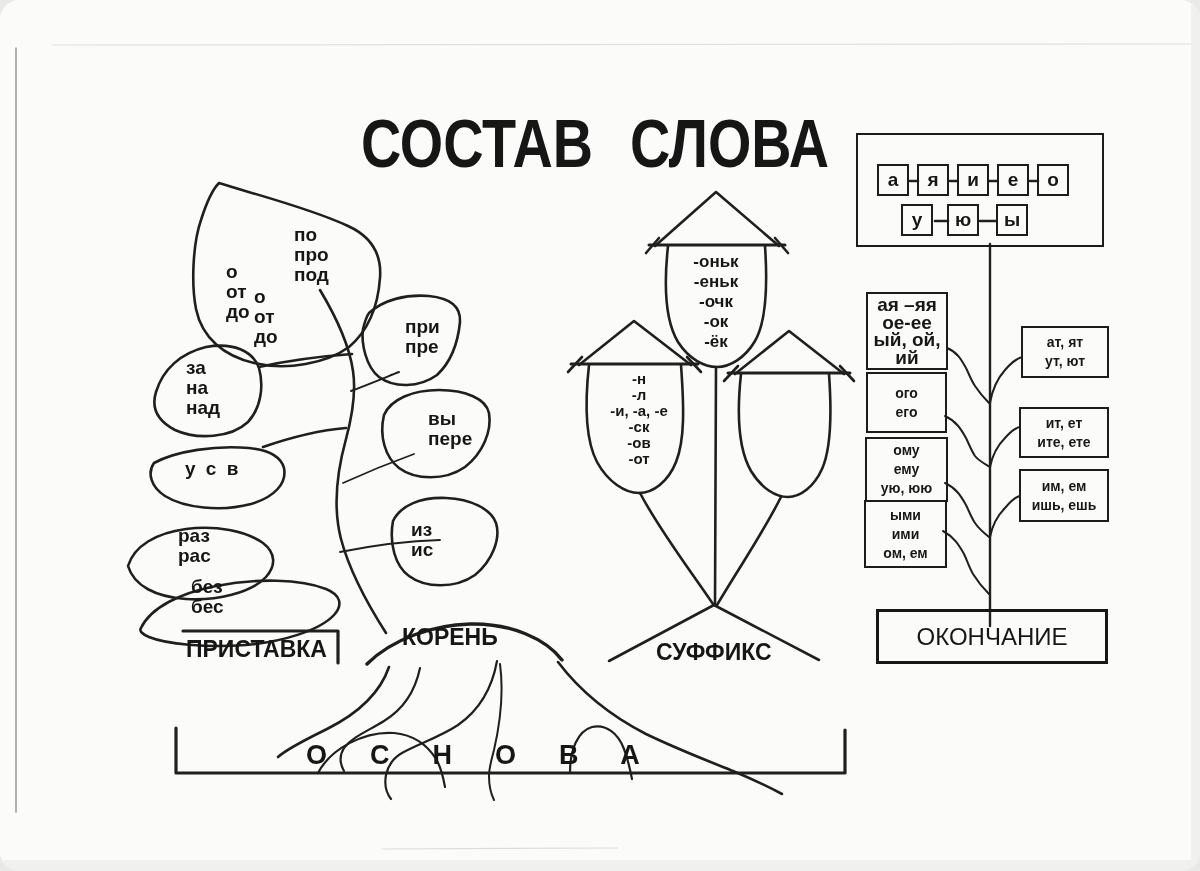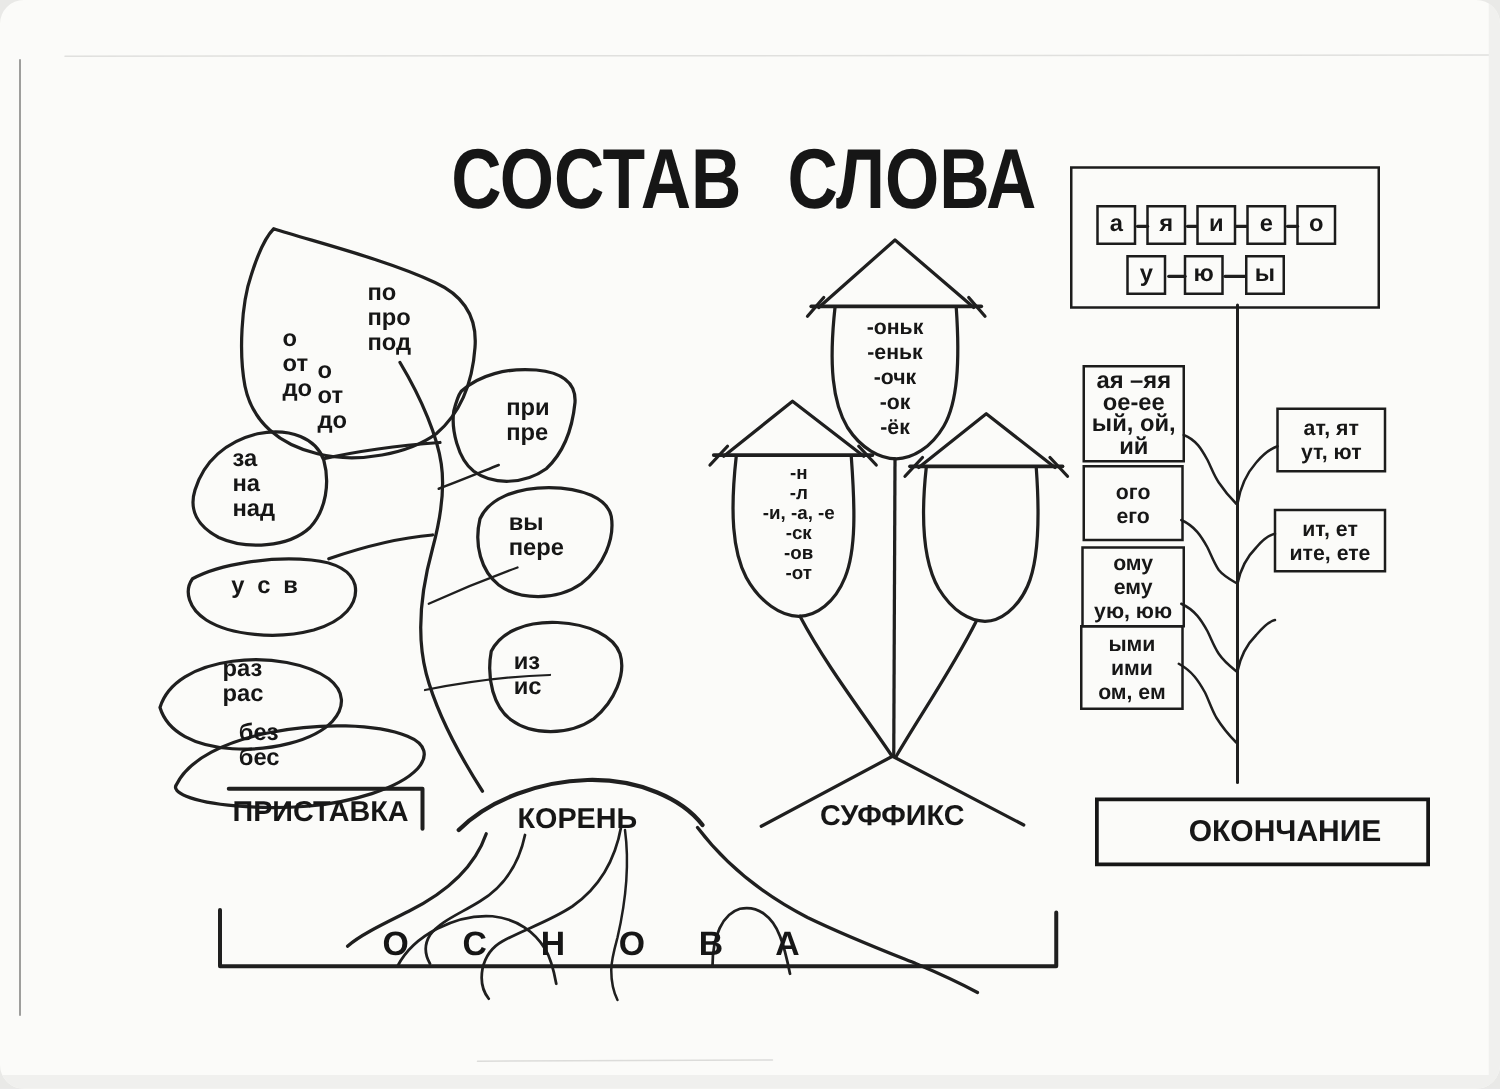--- a/index.html
+++ b/index.html
@@ -17,24 +17,24 @@
   .leaf{font-size:19px;line-height:20px;}
   .lbl{font-size:23px;line-height:24px;}
   .bud{text-align:center;}
   .budC{left:664px;top:252px;width:104px;font-size:17px;line-height:20px;}
   .budL{left:585px;top:371px;width:108px;font-size:15px;line-height:16px;}
   .budR{left:736px;top:384px;width:105px;font-size:16px;line-height:20px;}
   .box{position:absolute;border:2.5px solid #1c1c1c;display:flex;align-items:center;
        justify-content:center;text-align:center;font-weight:700;background:transparent;}
   .vcell{width:28px;height:28px;font-size:19px;}
   .endL{font-size:19px;line-height:17.5px;}
-  .endR{font-size:17px;line-height:19px;}
+  .endR{font-size:14px;line-height:19px;}
   .vframe{position:absolute;left:856px;top:133px;width:244px;height:110px;border:2.8px solid #1c1c1c;}
-  .okbox{position:absolute;left:876px;top:638px;width:226px;height:49px;border:3px solid #161616;
-         display:flex;align-items:center;justify-content:center;font-size:24px;font-weight:700;padding-left:36px;}
+  .okbox{position:absolute;left:876px;top:609px;width:226px;height:49px;border:3px solid #161616;
+         display:flex;align-items:center;justify-content:center;font-size:24px;font-weight:400;}
   .osnova{left:306px;top:740px;font-size:27px;letter-spacing:43px;}
 </style>
 </head>
 <body>
 
 <div class="page">
 
   <svg class="draw" width="1200" height="871" viewBox="0 0 1200 871">
 
     <g>
@@ -136,21 +136,21 @@
   <div class="txt leaf pre" style="left:186px;top:358px;">за
 на
 над</div>
   <div class="txt leaf" style="left:185px;top:459px;word-spacing:5px;">у с в</div>
   <div class="txt leaf pre" style="left:178px;top:526px;">раз
 рас</div>
   <div class="txt leaf pre" style="left:191px;top:577px;">без
 бес</div>
   <div class="txt leaf pre" style="left:405px;top:317px;">при
 пре</div>
-  <div class="txt leaf pre" style="left:407px;top:409px;">вы
+  <div class="txt leaf pre" style="left:428px;top:409px;">вы
 пере</div>
   <div class="txt leaf pre" style="left:411px;top:520px;">из
 ис</div>
 
   <div class="txt bud budC pre">-оньк
 -еньк
 -очк
 -ок
 -ёк</div>
   <div class="txt bud budL pre">-н
@@ -180,23 +180,25 @@
 ему
 ую, юю</div>
   <div class="box endR pre" style="left:864px;top:500px;width:79px;height:64px;">ыми
 ими
 ом, ем</div>
 
   <div class="box endR pre" style="left:1021px;top:326px;width:84px;height:48px;">ат, ят
 ут, ют</div>
   <div class="box endR pre" style="left:1019px;top:407px;width:86px;height:47px;">ит, ет
 ите, ете</div>
+  <div class="box endR pre" style="left:1019px;top:469px;width:86px;height:49px;">им, ем
+ишь, ешь</div>
 
   <div class="txt lbl" style="left:186px;top:637px;">ПРИСТАВКА</div>
-  <div class="txt lbl" style="left:402px;top:642px;margin-left:12px;">КОРЕНЬ</div>
+  <div class="txt lbl" style="left:402px;top:625px;">КОРЕНЬ</div>
   <div class="txt lbl" style="left:656px;top:640px;">СУФФИКС</div>
   <div class="okbox">
     <span>ОКОНЧАНИЕ</span>
   </div>
   <div class="txt osnova">ОСНОВА</div>
 
   <div class="edge-right"></div>
   <div class="edge-bottom"></div>
 </div>
 

